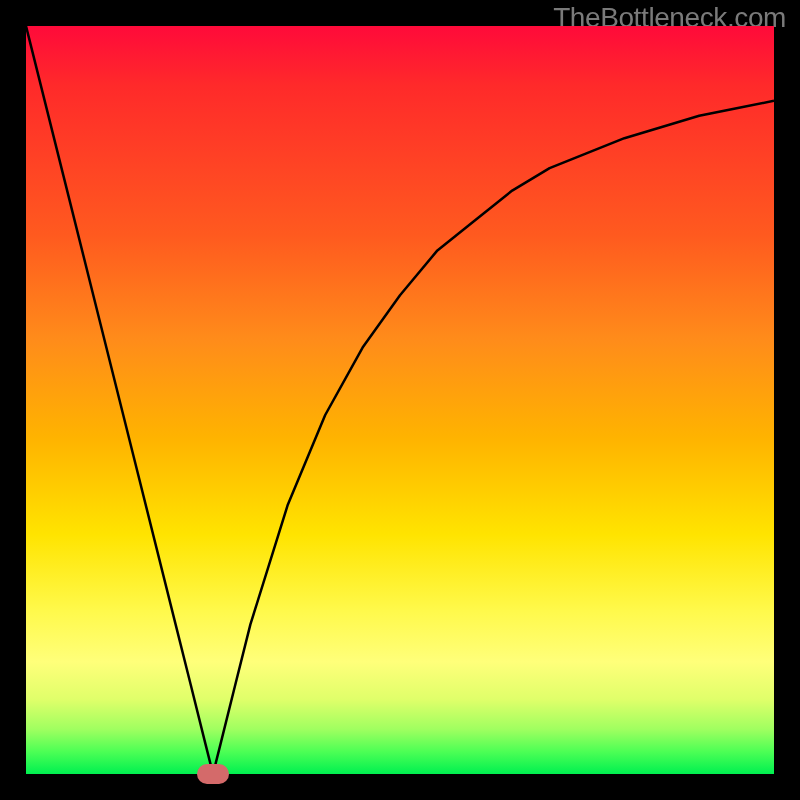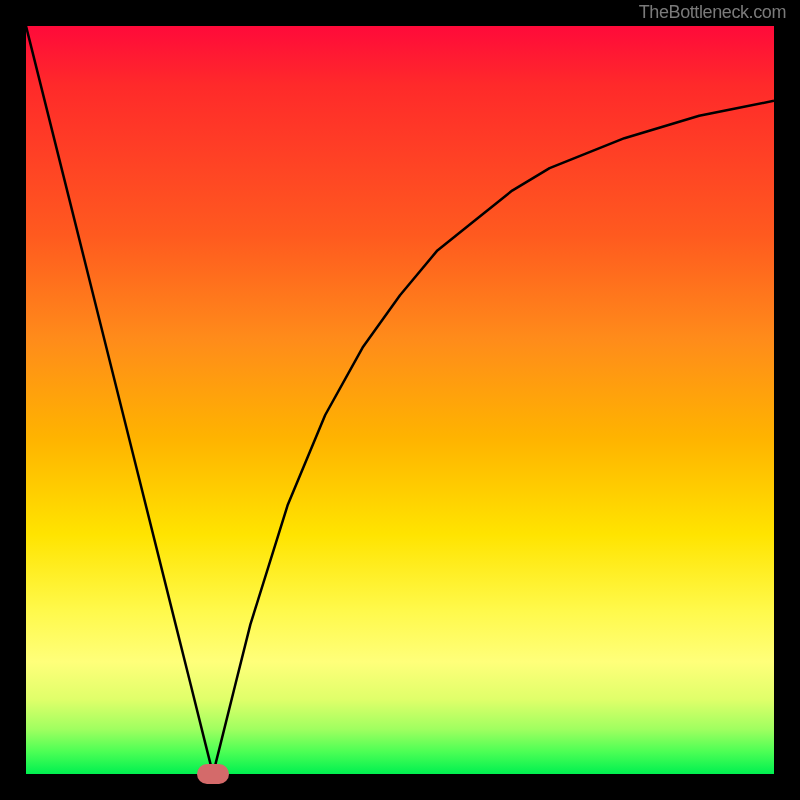--- a/index.html
+++ b/index.html
@@ -9,21 +9,21 @@
     height: 800px;
     background: #000;
     position: relative;
     font-family: Arial, Helvetica, sans-serif;
   }
   .attribution {
     position: absolute;
     top: 2px;
     right: 14px;
     color: #7a7a7a;
-    font-size: 18px;
+    font-size: 28px;
     font-weight: 500;
     letter-spacing: -0.4px;
   }
   .plot-area {
     position: absolute;
     left: 26px;
     top: 26px;
     width: 748px;
     height: 748px;
     

